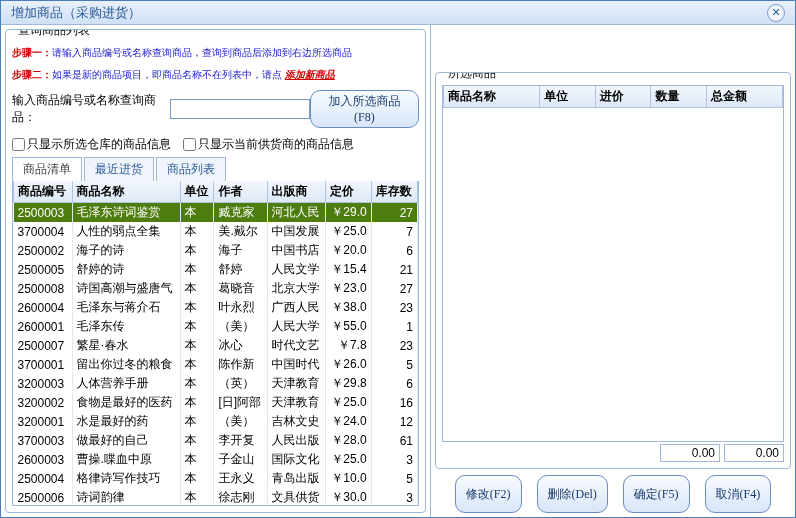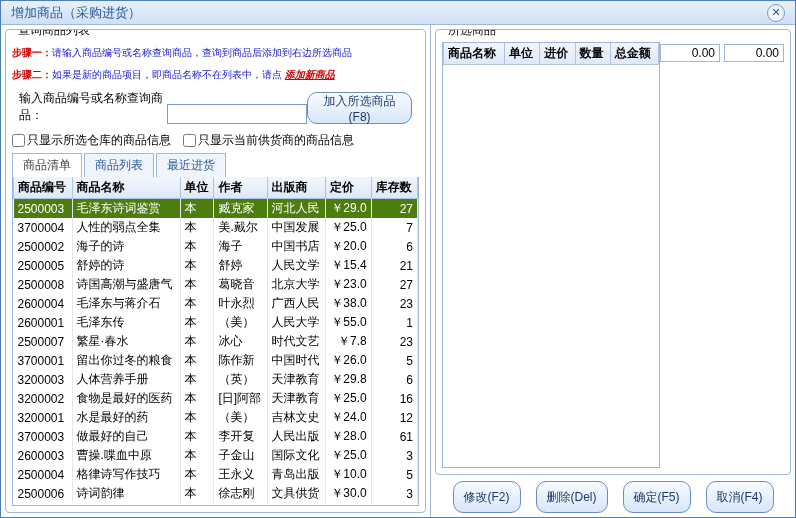--- a/index.html
+++ b/index.html
@@ -11,35 +11,35 @@
 .content { display: flex; height: calc(100% - 24px); }
 .left-panel { width: 430px; border-right: 1px solid #a0b8d8; display: flex; flex-direction: column; padding: 4px; }
 .right-panel { flex: 1; display: flex; flex-direction: column; padding: 4px; }
 .group-box { border: 1px solid #a0b8d8; border-radius: 4px; position: relative; padding: 12px 6px 6px; }
 .group-label { position: absolute; top: -8px; left: 8px; background: #fff; padding: 0 4px; font-size: 12px; }
 .left-group { flex: 1; display: flex; flex-direction: column; overflow: hidden; }
 .step-line { margin: 2px 0; line-height: 18px; font-size: 10px; }
 .step-red { color: #d00000; font-weight: bold; }
 .step-blue { color: #2020d0; }
 .add-new-link { color: #d00000; font-weight: bold; text-decoration: underline; cursor: pointer; font-style: italic; }
-.search-row { display: flex; align-items: flex-end; margin: 4px 7px; gap: 0; }
+.search-row { display: flex; align-items: center; margin: 4px 0; gap: 0; }
 .search-row input[type=text] { width: 140px; height: 20px; border: 1px solid #7a9ac8; padding: 0 4px; font-size: 12px; }
-.btn { height: 32px; background: linear-gradient(#f8fbff,#d8e6f8); border: 1px solid #6a8cc0; border-radius: 10px; padding: 0 10px; font-size: 12px; cursor: pointer; color: #1a3a6a; font-family: Liberation Sans, sans-serif; }
+.btn { height: 38px; background: linear-gradient(#f8fbff,#d8e6f8); border: 1px solid #6a8cc0; border-radius: 10px; padding: 0 10px; font-size: 12px; cursor: pointer; color: #1a3a6a; font-family: Liberation Serif, serif; }
 .checkbox-row { display: flex; gap: 12px; margin: 4px 0; }
 .checkbox-row label { font-size: 12px; display: flex; align-items: center; gap: 2px; }
 .tabs { display: flex; border-bottom: 1px solid #a0b8d8; }
 .tab { padding: 3px 10px; border: 1px solid #a0b8d8; border-bottom: none; margin-right: 2px; background: #f0f4fb; color: #2a5a9a; cursor: pointer; font-size: 12px; }
 .tab.active { background: #fff; color: #404040; border-bottom: 1px solid #fff; margin-bottom: -1px; }
 .table-wrap { flex: 1; overflow: auto; border: 1px solid #a0b8d8; border-top: none; margin-top: -1px; }
 table { border-collapse: collapse; width: 100%; font-size: 12px; }
 th { background: linear-gradient(#f2f6fc,#dde8f7); border: 1px solid #b0c4e0; border-top: none; padding: 2px 4px; font-weight: bold; text-align: left; height: 20px; white-space: nowrap; }
 td { border-right: 1px solid #e0e8f2; padding: 1px 4px; height: 18px; white-space: nowrap; overflow: hidden; }
 tr.selected td { background: #4d7c0f; color: #fff; }
 .col-price, .col-stock { text-align: right; }
-.right-group { flex: 1; display: flex; flex-direction: row; overflow: hidden; }
+.right-group { flex: 1; display: flex; flex-direction: column; overflow: hidden; margin-top: 43px; }
 .right-table-wrap { flex: 1; border: 1px solid #a0b8d8; overflow: auto; }
 .totals-row { display: flex; justify-content: flex-end; gap: 4px; margin-top: 2px; }
 .total-box { width: 60px; height: 18px; border: 1px solid #a0b8d8; text-align: right; padding: 0 4px; font-size: 12px; background: #fff; line-height: 16px; }
 .button-row { display: flex; justify-content: center; gap: 15px; margin-top: 6px; }
 </style>
 </head>
 <body>
 
 <div class="window">
   <div class="titlebar">
@@ -67,22 +67,22 @@
               <input type="checkbox" style="">
               <span>只显示所选仓库的商品信息</span>
             </label>
           <label>
               <input type="checkbox" style="">
               <span>只显示当前供货商的商品信息</span>
             </label>
         </div>
         <div class="tabs">
           <div class="tab active">商品清单</div>
+          <div class="tab">最近进货</div>
           <div class="tab">商品列表</div>
-          <div class="tab">最近进货</div>
         </div>
         <div class="table-wrap">
           <table id="left-table">
             <thead>
                 <tr id="left-head">
                   <th>商品编号</th>
                   <th>商品名称</th>
                   <th>单位</th>
                   <th>作者</th>
                   <th>出版商</th>

